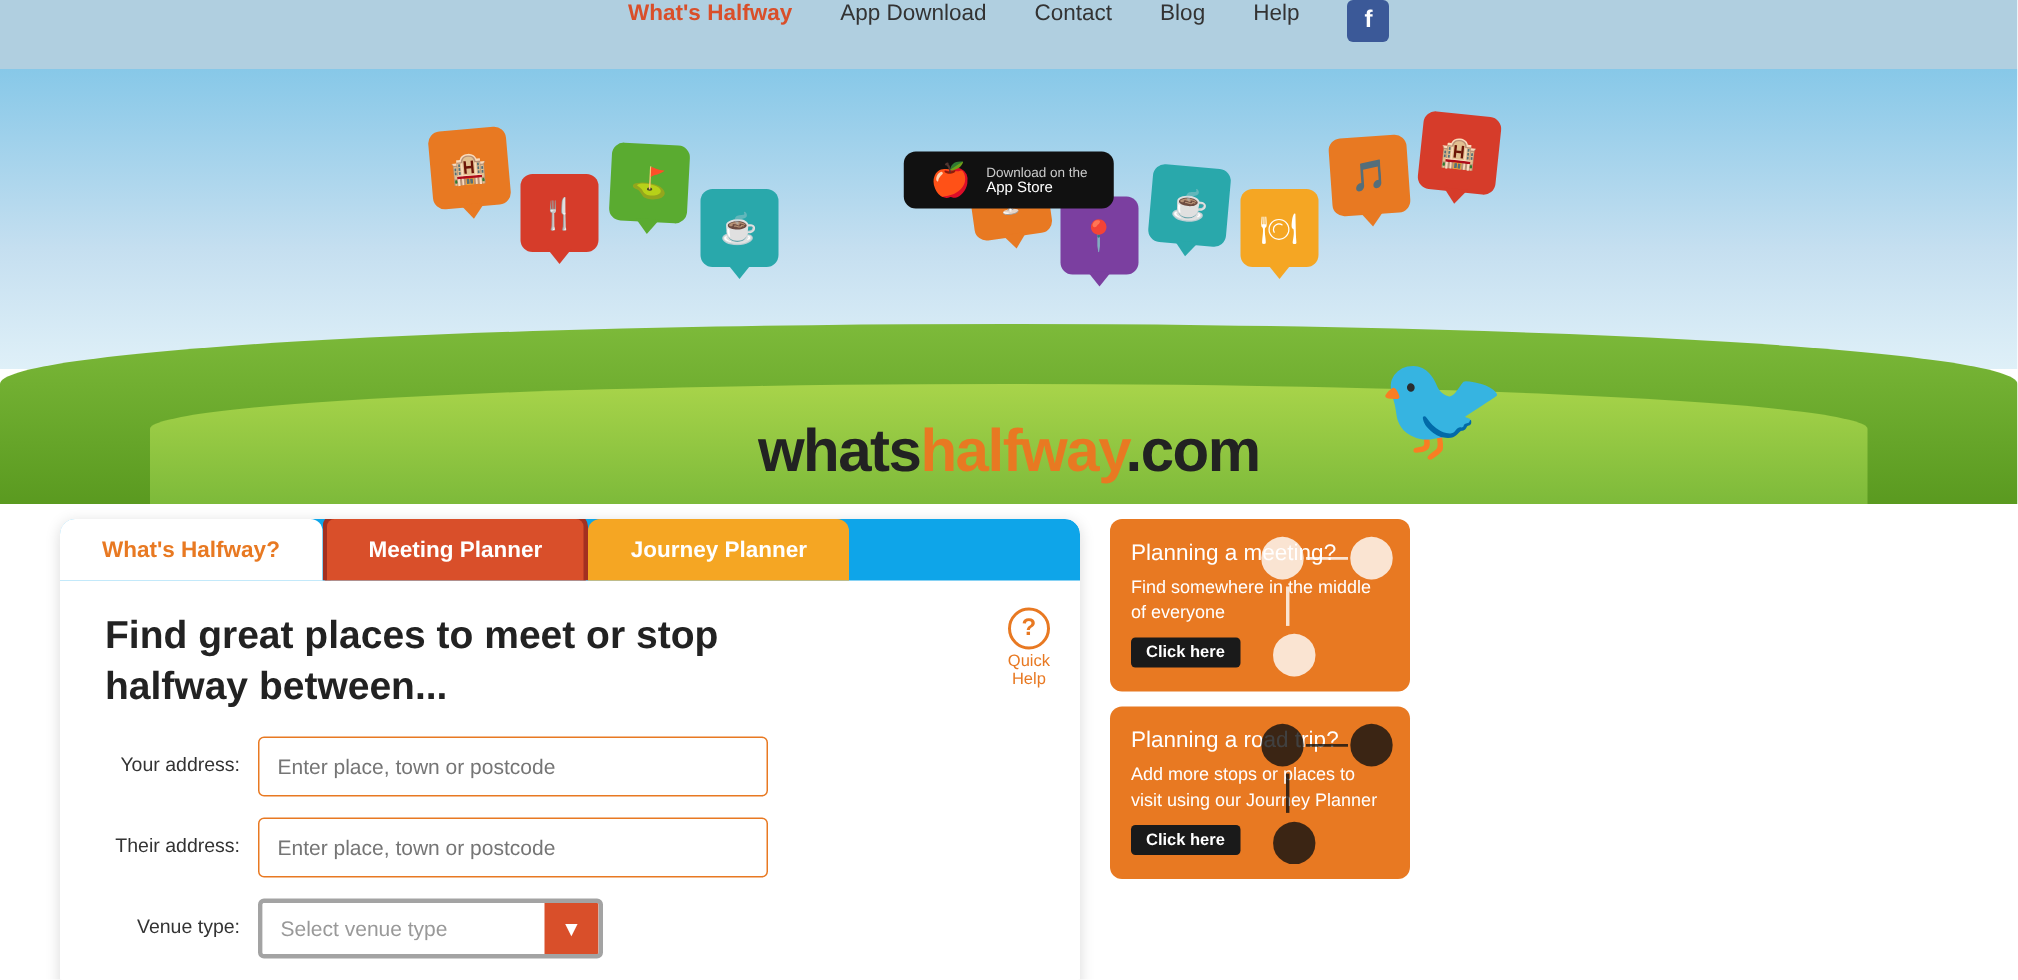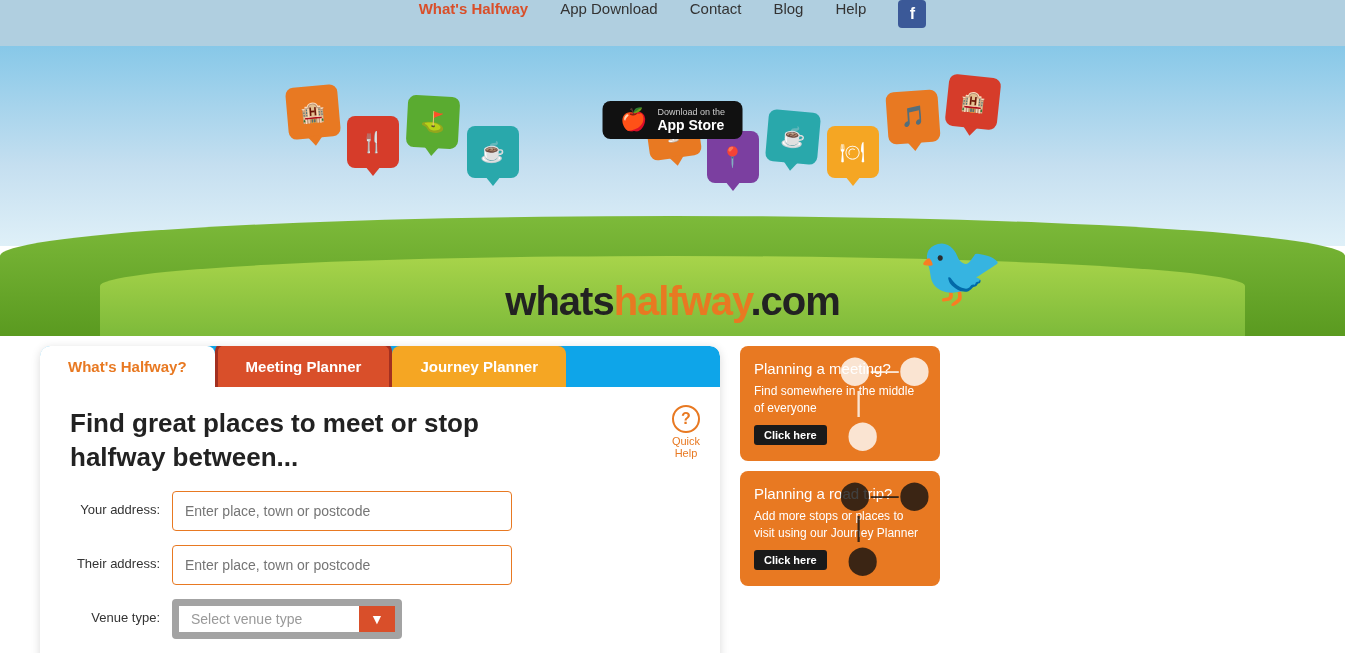--- a/index.html
+++ b/index.html
@@ -107,21 +107,21 @@
       color: white;
       border-radius: 8px;
       padding: 6px 18px;
       display: flex; align-items: center; gap: 10px;
       z-index: 10;
       cursor: pointer;
     }
     .appstore-btn .apple-icon { font-size: 22px; }
     .appstore-btn .app-text { display: flex; flex-direction: column; }
     .appstore-btn .app-text .small { font-size: 9px; color: #ccc; }
-    .appstore-btn .app-text .big { font-size: 14px; font-weight: bold; }
+    .appstore-btn .app-text .big { font-size: 10px; font-weight: normal; }
 
     
     .site-title {
       position: absolute;
       bottom: 12px; left: 50%; transform: translateX(-50%);
       font-size: 40px;
       font-weight: 900;
       color: #222;
       white-space: nowrap;
       z-index: 6;
@@ -242,21 +242,21 @@
       font-size: 14px;
       color: #999;
       outline: none;
     }
 
     .venue-select-wrapper {
       flex: 1;
       max-width: 230px;
       display: flex;
       align-items: center;
-      border: 7px solid #a3a3a3;
+      border: 3px solid #a3a3a3;
       border-radius: 4px;
       overflow: hidden;
       height: 40px;
     }
     .venue-select {
       flex: 1;
       border: none;
       padding: 0 12px;
       font-size: 14px;
       color: #999;

